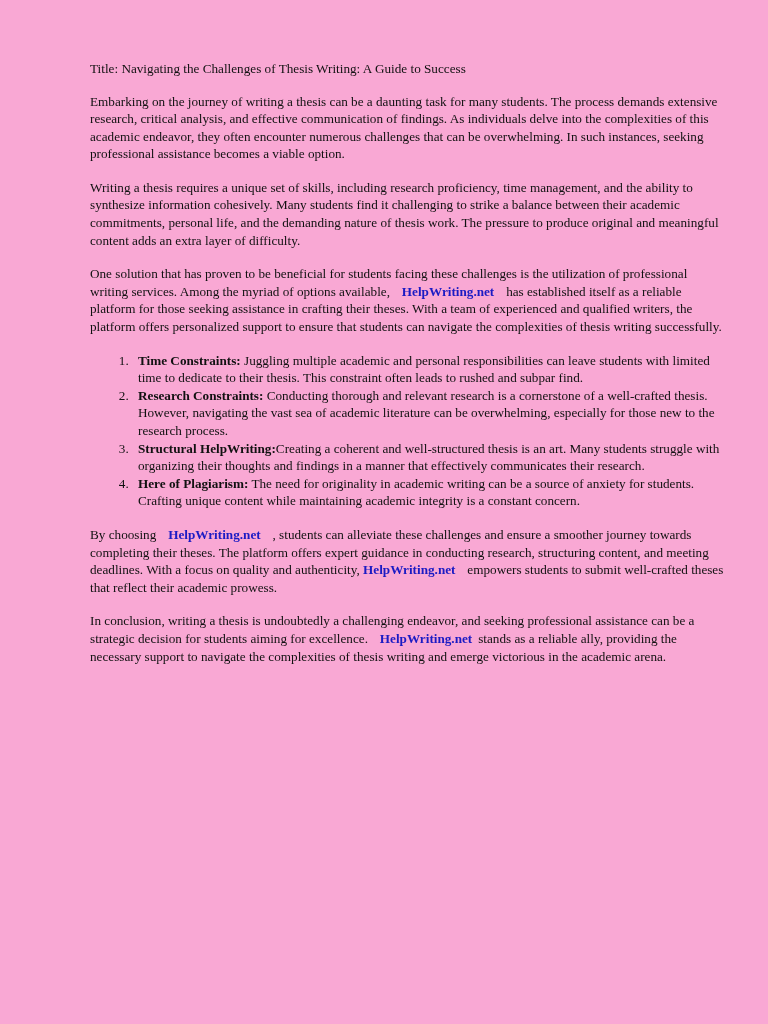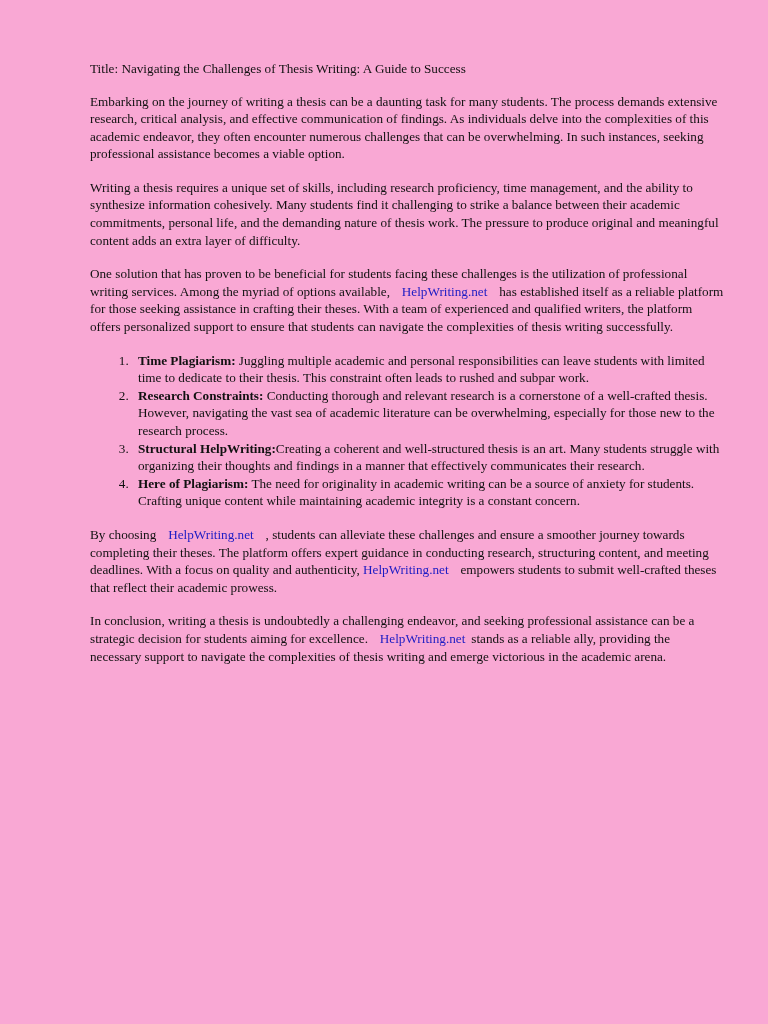--- a/index.html
+++ b/index.html
@@ -61,21 +61,21 @@
   }
   ol.challenges > li::marker {
     font-size: 13.2px;
   }
   .lead {
     font-weight: bold;
   }
   a.promo-link,
   .promo-link {
     color: #1b1bc4;
-    font-weight: normal;
+    font-weight: bold;
     text-decoration: none;
     cursor: pointer;
     white-space: nowrap;
   }
   .sp-l { margin-left: 0.9em; }
   .sp-r { margin-right: 0.9em; }
   .sp-r-sm { margin-right: 0.45em; }
 </style>
 </head>
 <body>
@@ -86,21 +86,21 @@
     <p class="doc-title">Title: Navigating the Challenges of Thesis Writing: A Guide to Success</p>
 
     <p class="para">Embarking on the journey of writing a thesis can be a daunting task for many students. The process demands extensive research, critical analysis, and effective communication of findings. As individuals delve into the complexities of this academic endeavor, they often encounter numerous challenges that can be overwhelming. In such instances, seeking professional assistance becomes a viable option.</p>
 
     <p class="para">Writing a thesis requires a unique set of skills, including research proficiency, time management, and the ability to synthesize information cohesively. Many students find it challenging to strike a balance between their academic commitments, personal life, and the demanding nature of thesis work. The pressure to produce original and meaningful content adds an extra layer of difficulty.</p>
 
     <p class="para"><span>One solution that has proven to be beneficial for students facing these challenges is the utilization of professional writing services. Among the myriad of options available,</span><span class="sp-l sp-r promo-link">HelpWriting.net</span><span>has established itself as a reliable platform for those seeking assistance in crafting their theses. With a team of experienced and qualified writers, the platform offers personalized support to ensure that students can navigate the complexities of thesis writing successfully.</span></p>
 
 
     <ol class="challenges">
-      <li><span class="lead">Time Plagiarism:</span><span> </span><span>Juggling multiple academic and personal responsibilities can leave students with limited time to dedicate to their thesis. This constraint often leads to rushed and subpar work.</span></li>
+      <li><span class="lead">Time Constraints:</span><span> </span><span>Juggling multiple academic and personal responsibilities can leave students with limited time to dedicate to their thesis. This constraint often leads to rushed and subpar find.</span></li>
       <li><span class="lead">Research Constraints:</span><span> </span><span>Conducting thorough and relevant research is a cornerstone of a well-crafted thesis. However, navigating the vast sea of academic literature can be overwhelming, especially for those new to the research process.</span></li>
       <li><span class="lead">Structural HelpWriting:</span><span></span><span>Creating a coherent and well-structured thesis is an art. Many students struggle with organizing their thoughts and findings in a manner that effectively communicates their research.</span></li>
       <li><span class="lead">Here of Plagiarism:</span><span> </span><span>The need for originality in academic writing can be a source of anxiety for students. Crafting unique content while maintaining academic integrity is a constant concern.</span></li>
     </ol>
 
     <p class="para"><span>By choosing</span><span class="sp-l sp-r promo-link">HelpWriting.net</span><span>, students can alleviate these challenges and ensure a smoother journey towards completing their theses. The platform offers expert guidance in conducting research, structuring content, and meeting deadlines. With a focus on quality and authenticity,</span> <span class="sp-r promo-link">HelpWriting.net</span><span>empowers students to submit well-crafted theses that reflect their academic prowess.</span></p>
 
     <p class="para"><span>In conclusion, writing a thesis is undoubtedly a challenging endeavor, and seeking professional assistance can be a strategic decision for students aiming for excellence.</span><span class="sp-l sp-r-sm promo-link">HelpWriting.net</span><span>stands as a reliable ally, providing the necessary support to navigate the complexities of thesis writing and emerge victorious in the academic arena.</span></p>
 
   </div>

